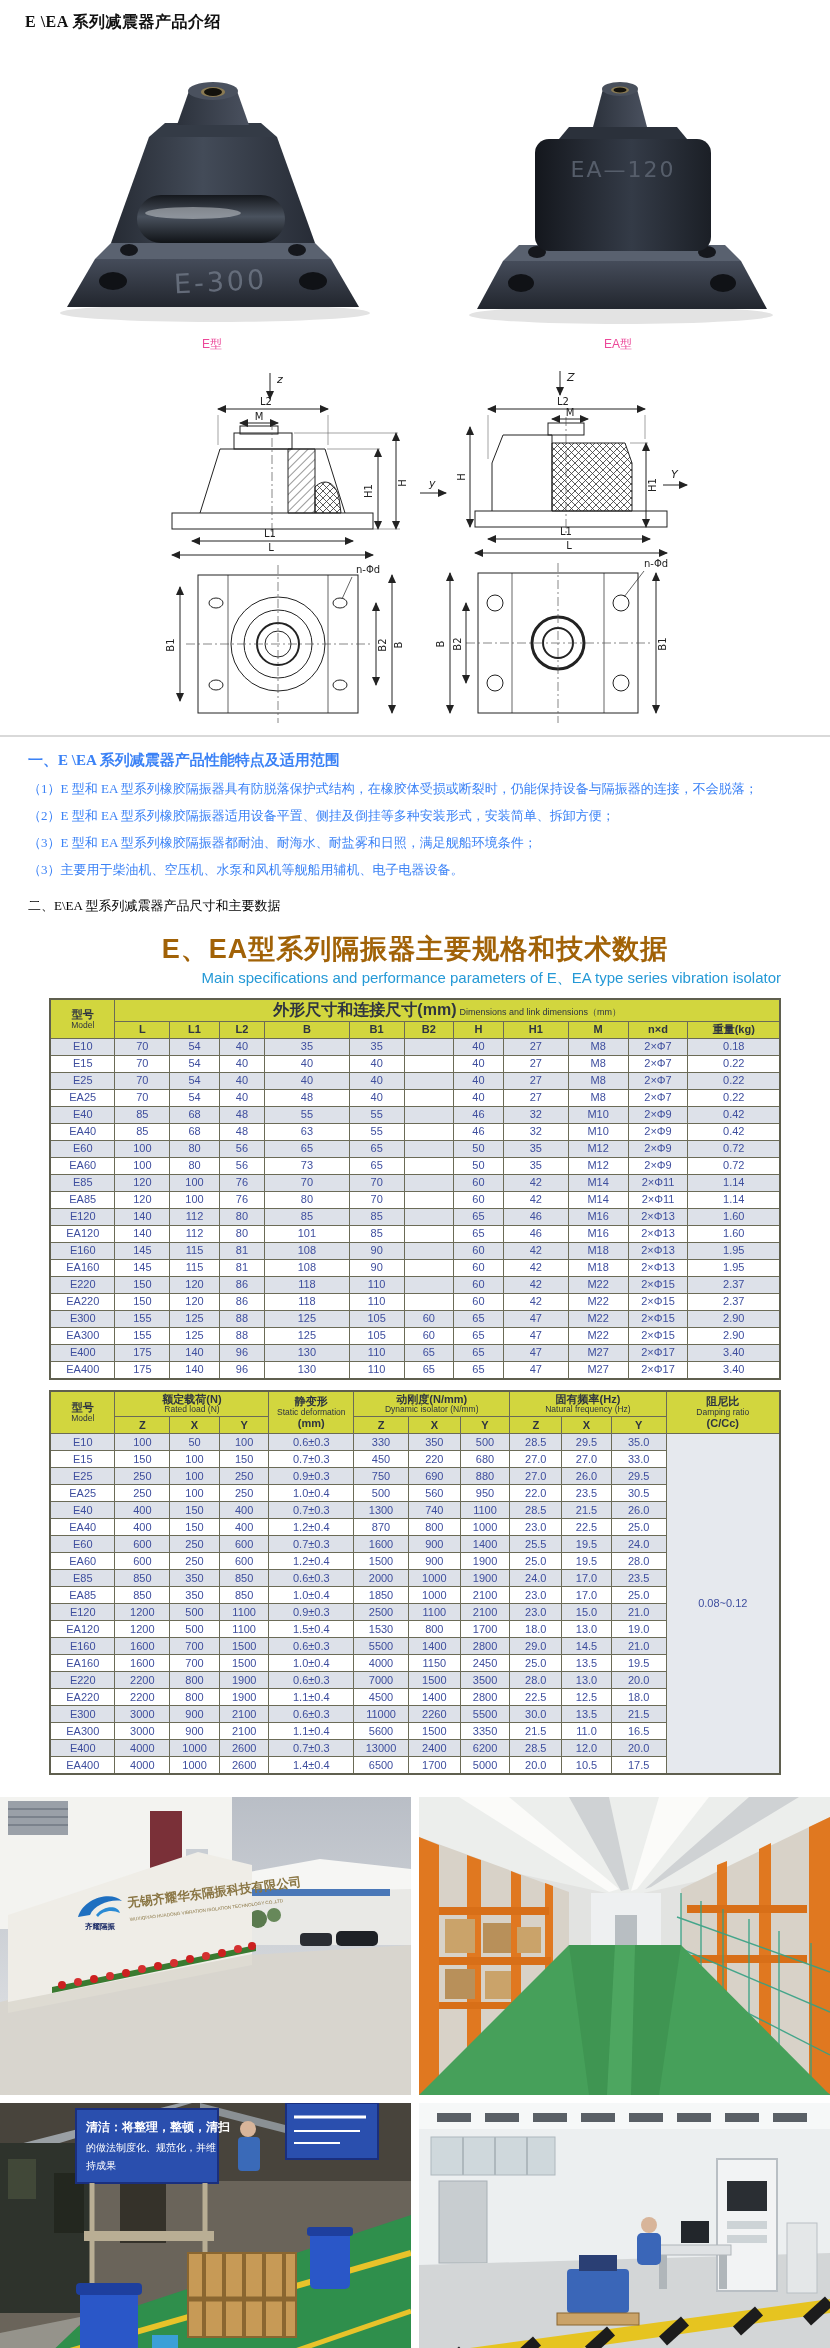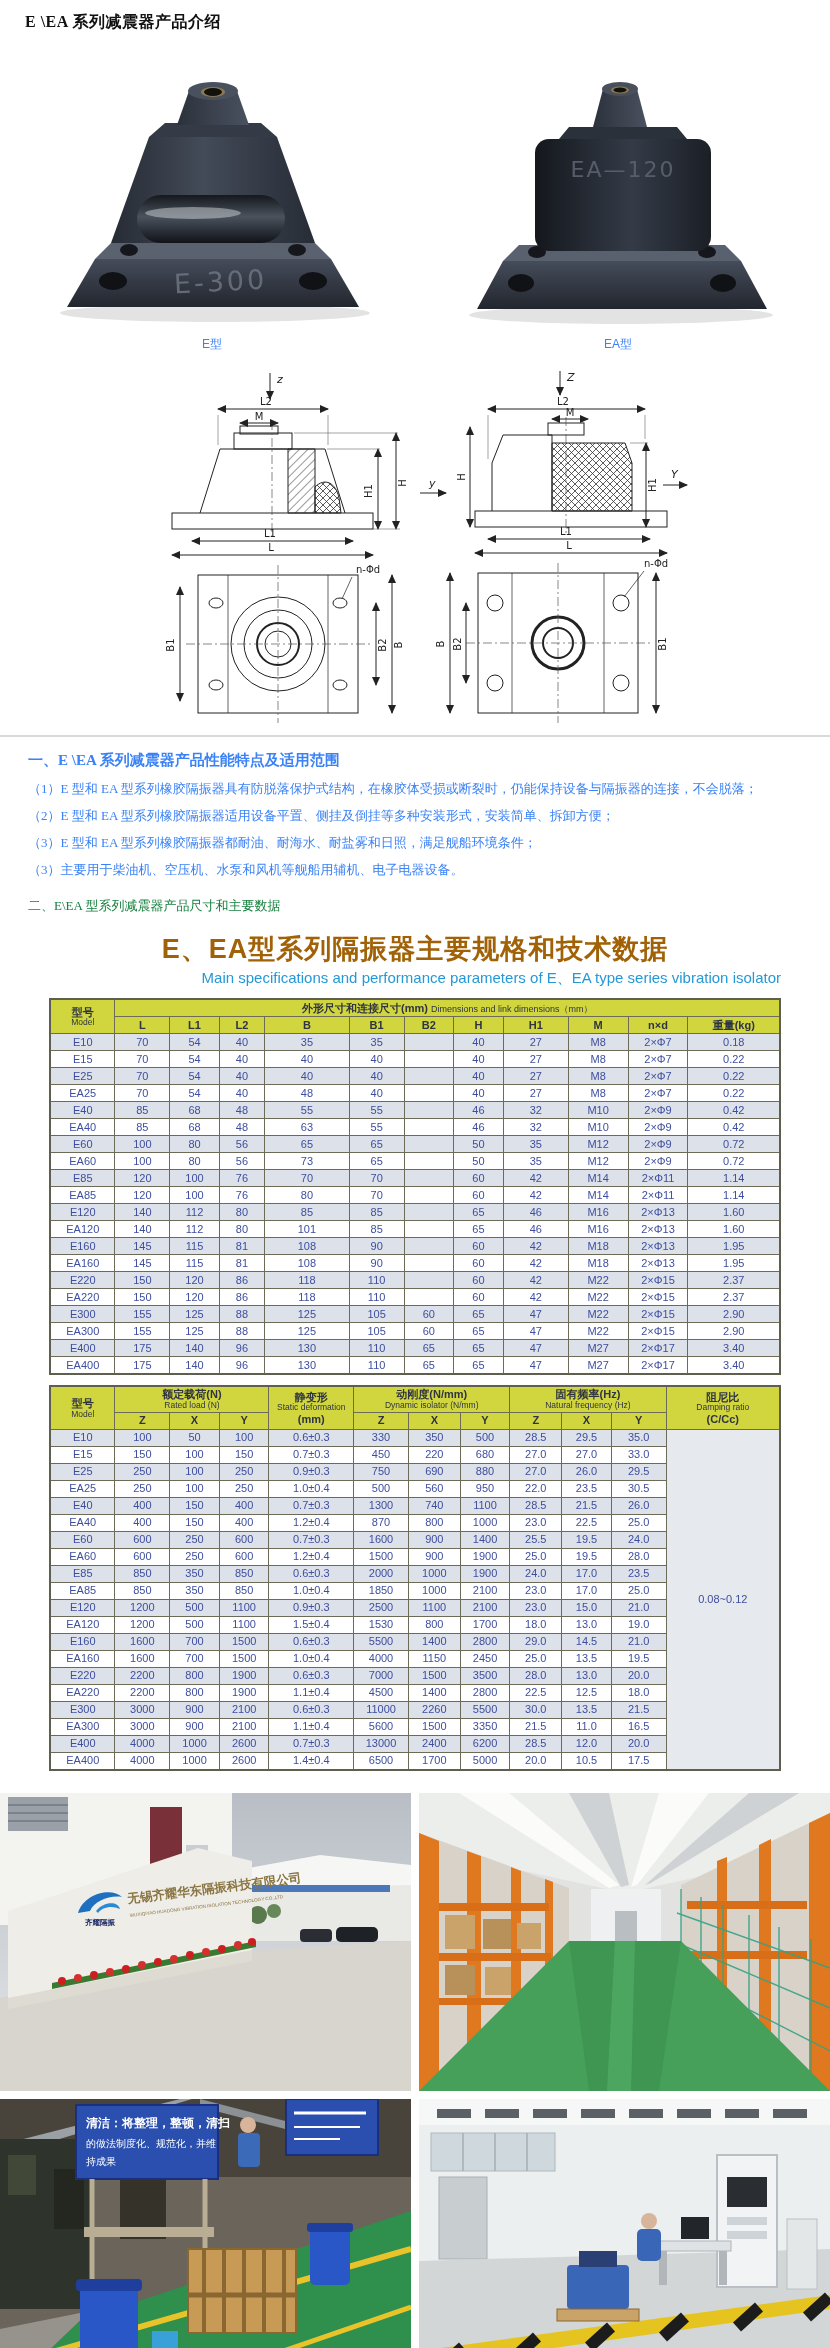--- a/index.html
+++ b/index.html
@@ -2,40 +2,40 @@
 <html><head>
 <meta charset="utf-8">
 <style>
   html,body{margin:0;padding:0;background:#fff;}
   body{font-family:"Liberation Sans",sans-serif;color:#222;}
   .page{width:830px;background:#fff;overflow:hidden;}
   .doc-title{font-family:"Liberation Serif",serif;font-size:16px;font-weight:bold;color:#111;margin:12px 0 0 25px;letter-spacing:.5px;}
   .product-photos{display:flex;gap:32px;margin:14px 25px 0 25px;}
   .pp{width:374px;height:285px;display:block;background:#fff;}
   .captions{display:flex;margin:4px 25px 0 25px;}
-  .captions span{display:block;width:374px;text-align:center;font-size:12px;color:#3b82f6;}
+  .captions span{display:block;width:374px;text-align:center;font-size:12px;color:#ec4899;}
   .captions span:first-child{margin-right:32px;}
   .drawing-wrap{margin:12px 0 0 120px;width:580px;}
   .divider{border-top:2px solid #d9d9d9;margin-top:6px;}
   .features{margin:14px 28px 0 28px;font-family:"Liberation Serif",serif;color:#3b82f6;}
   .features h2{font-size:15px;font-weight:bold;margin:0 0 8px 0;}
   .features p{font-size:13px;line-height:1.7;margin:0 0 5px 0;}
-  .sec2{margin:16px 28px 8px 28px;font-size:13px;color:#15803d;font-family:"Liberation Serif",serif;}
+  .sec2{margin:16px 28px 8px 28px;font-size:13px;color:#000000;font-family:"Liberation Serif",serif;}
   .table-area{width:732px;margin:16px auto 0 auto;}
   .tbl-title{color:#a16207;font-size:27px;font-weight:bold;text-align:center;letter-spacing:1px;}
   .tbl-sub{color:#2599d6;font-size:15px;text-align:right;margin-top:2px;}
   table.spec{border-collapse:collapse;width:100%;table-layout:fixed;font-size:11px;color:#3e4e9e;text-align:center;margin-top:10px;border:2px solid #5f5f4f;padding-left:48px;}
   .spec th,.spec td{border:1px solid #6b6b57;padding:1px 0;height:14px;line-height:1.15;overflow:hidden;}
   .spec thead th{background:#d2d63e;color:#2e3440;font-weight:bold;}
   .spec tr.even td{background:#dde1e9;}
   .spec tr.odd td{background:#ffffff;}
   .spec td.damp-cell{background:#e6e9ee !important;vertical-align:middle;font-size:11px;}
   .spec th .cn{display:block;font-size:11px;}
   .spec th .en{display:block;font-size:8.5px;font-weight:normal;}
-  .spec th .inl-cn{font-size:11px;}
+  .spec th .inl-cn{font-size:16px;}
   .spec th .inl-en{font-size:9px;font-weight:normal;}
   .t2{margin-top:6px;}
   .factory-grid{display:grid;grid-template-columns:411px 411px;gap:8px;margin-top:22px;}
   .factory-grid svg{display:block;width:411px;height:298px;}
   .dim-label{font-family:"DejaVu Sans",sans-serif;font-size:10px;fill:#222;}
   .dim-italic{font-style:italic;font-size:11px;}
 </style>
 </head>
 <body>
 

